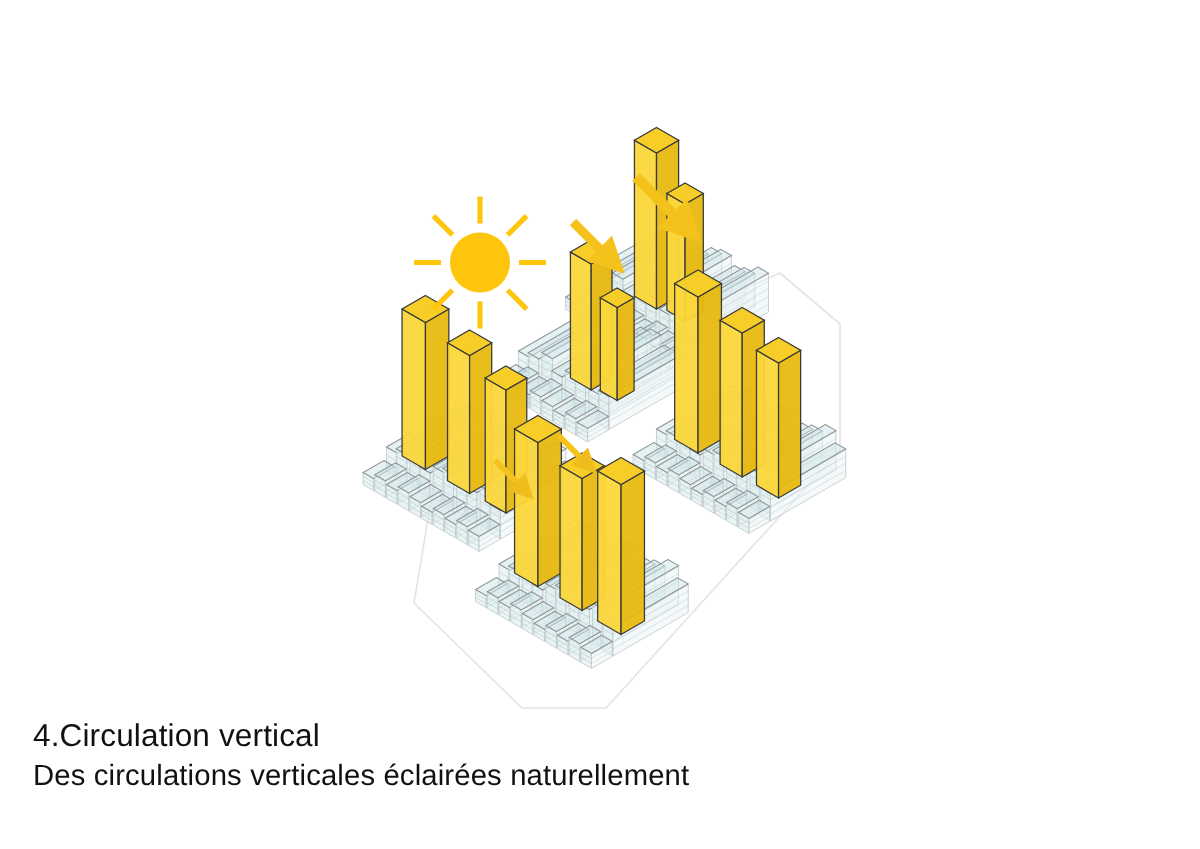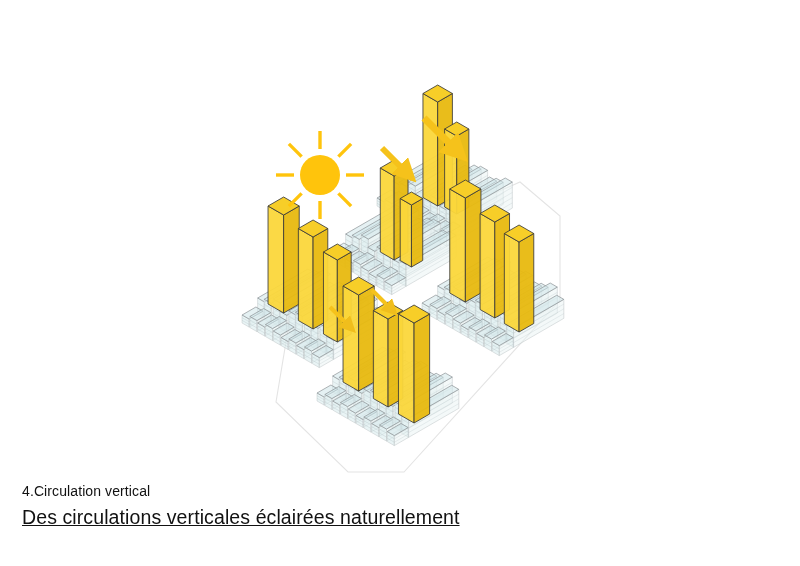--- a/index.html
+++ b/index.html
@@ -27,29 +27,28 @@
   }
 
   #caption-block {
     position: absolute;
     left: 22px;
     top: 478px;
     width: 740px;
   }
   #caption-block .caption-line {
     font-family: "Liberation Sans", sans-serif;
-    font-size: 14px;
+    font-size: 21px;
     line-height: 26px;
     letter-spacing: 0.1px;
     color: #111111;
     white-space: nowrap;
   }
   #caption-block .caption-line.secondary {
     font-size: 19.5px;
-    text-decoration: underline;
   }
 </style>
 </head>
 <body>
 
 <svg id="diagram-stage" viewBox="0 0 800 566" xmlns="http://www.w3.org/2000/svg">
 
   <defs>
     <marker id="arrowhead-big" markerWidth="4" markerHeight="4" refX="2.0" refY="2" orient="auto" markerUnits="strokeWidth">
       <path d="M0,0 L4,2 L0,4 z" fill="#F5C21B"></path>

